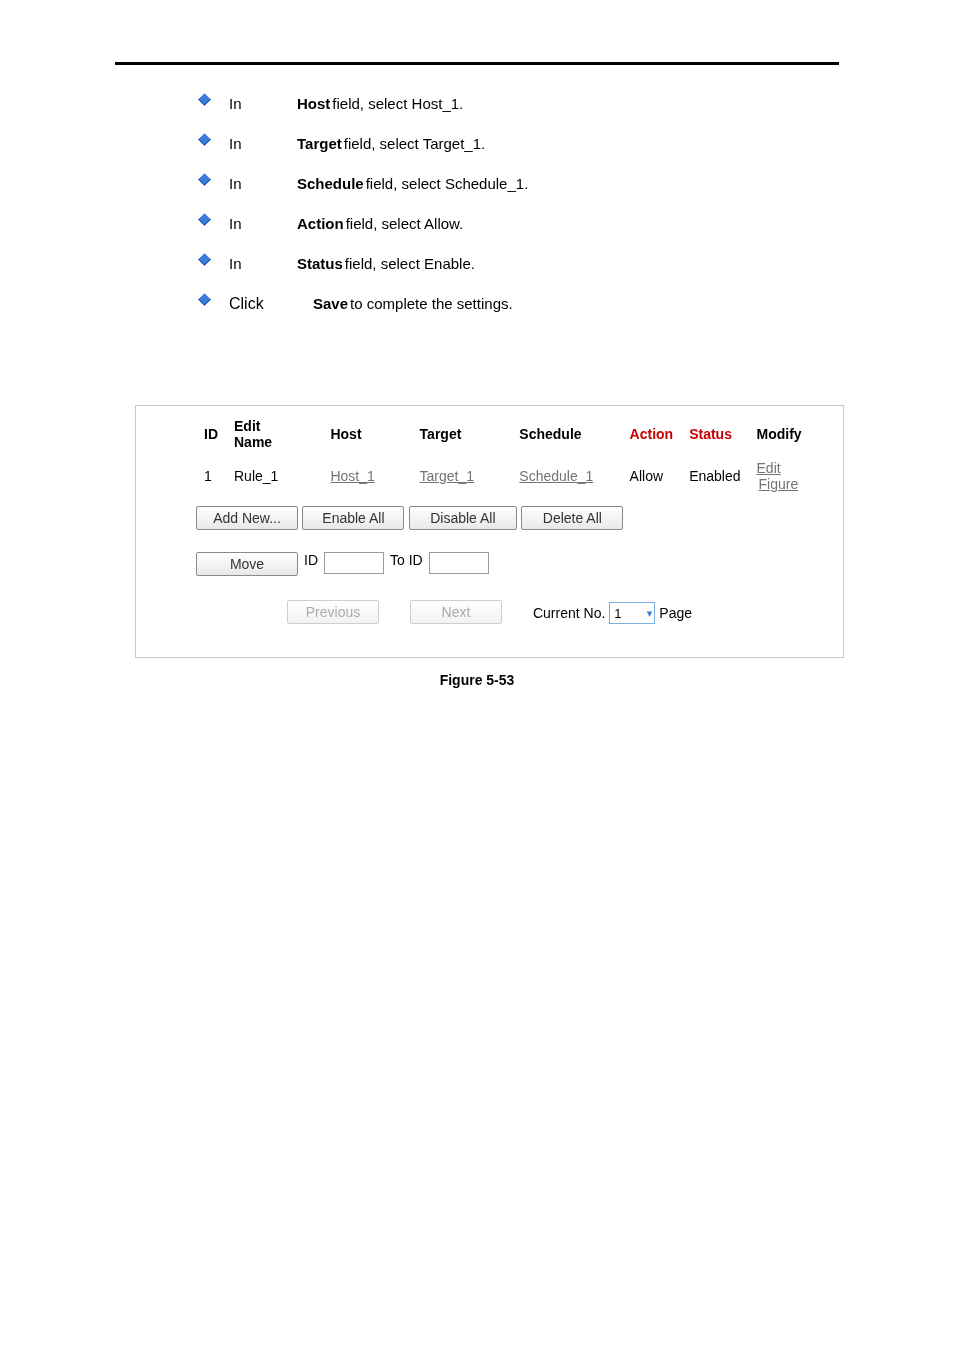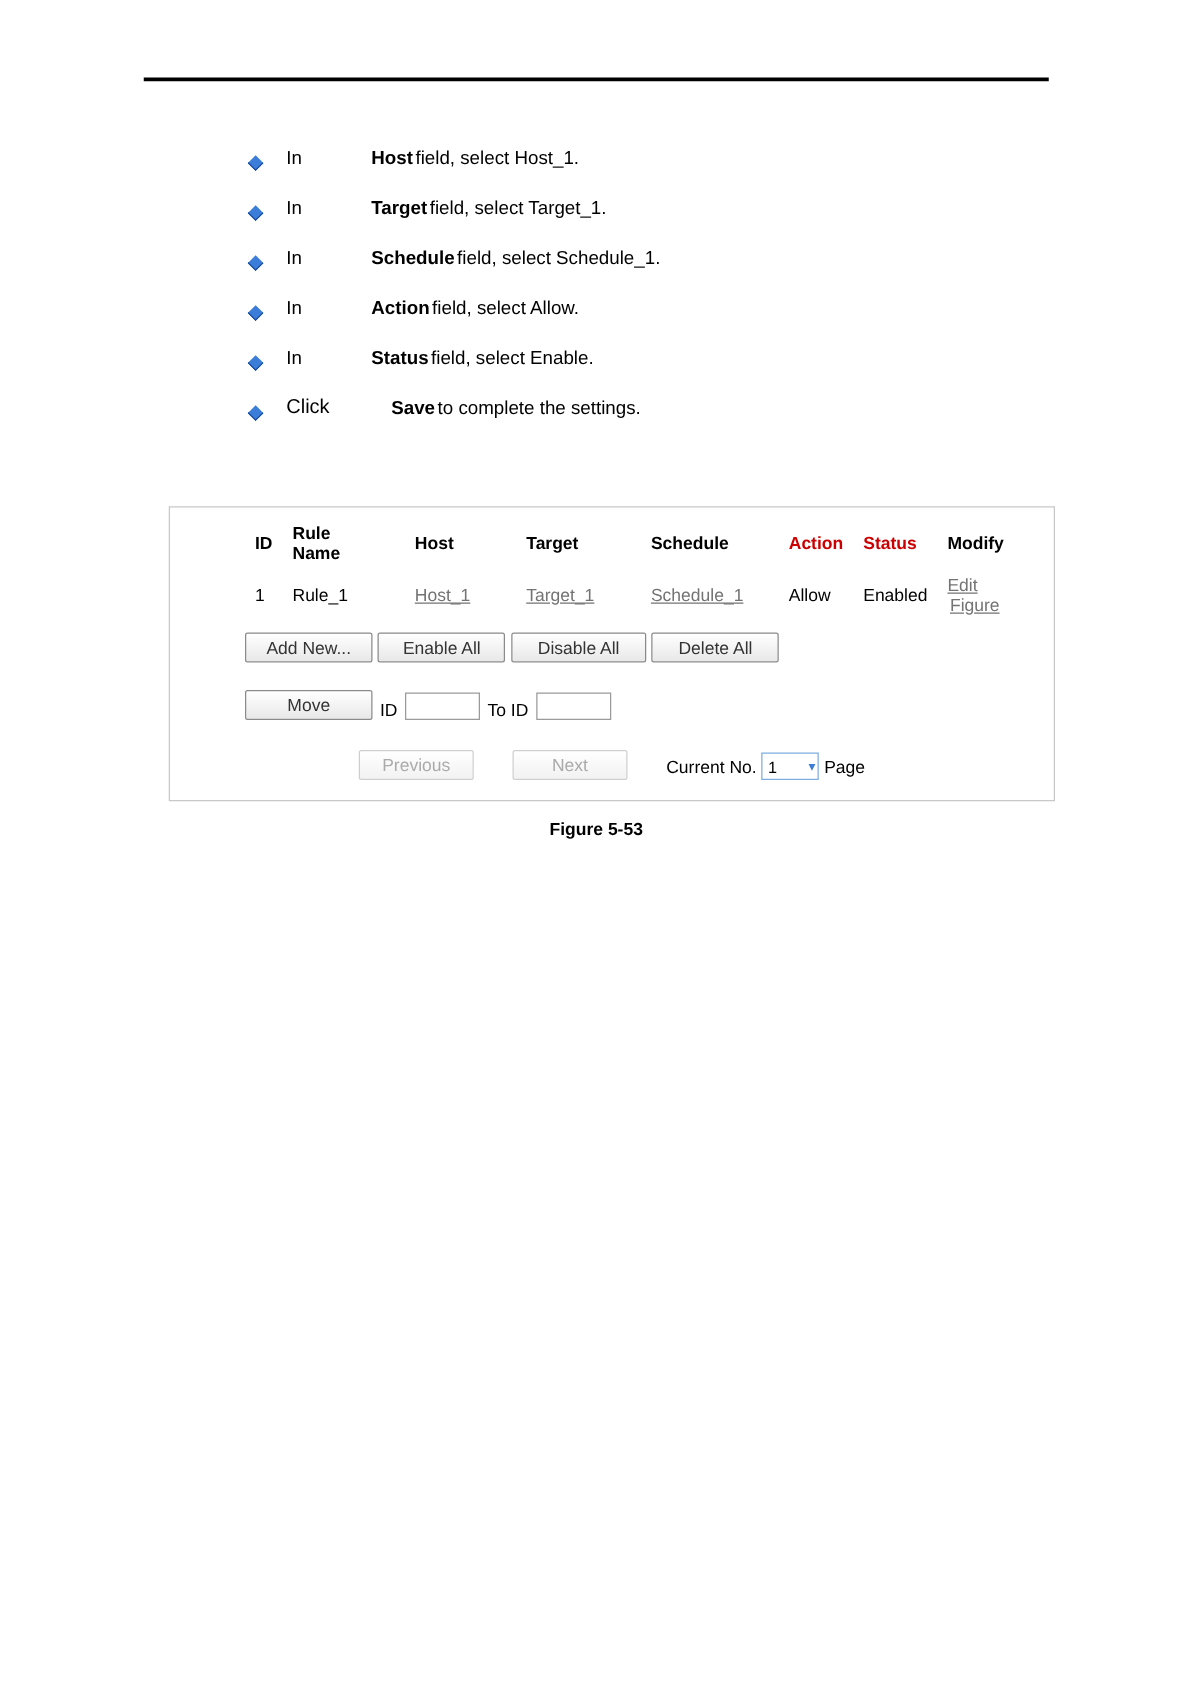--- a/index.html
+++ b/index.html
@@ -1,40 +1,40 @@
 <!DOCTYPE html>
 <html><head>
 <meta charset="utf-8">
 <style>
   html,body{margin:0;padding:0;background:#fff;font-family:Arial,Helvetica,sans-serif;color:#000;}
   .page{width:954px;min-height:1350px;margin:0 auto;box-sizing:border-box;padding:62px 115px 0;}
   .hr-top{border:none;border-top:3px solid #000;margin:0 0 30px;}
   .bullet-list{margin-left:85px;}
-  .bullet-row{display:flex;align-items:flex-end;height:40px;}
+  .bullet-row{display:flex;align-items:flex-start;height:40px;}
   .diamond-icon{width:9px;height:9px;background:#3b7dd8;transform:rotate(45deg);box-shadow:inset -1px -1px 0 #1a4d9c;}
   .bullet-before{width:68px;font-size:15px;color:#000;}
   .bullet-label{font-weight:bold;font-size:15px;}
   .bullet-after{font-size:15px;margin-left:2px;}
   .save-pad{width:84px;}
   .panel-wrap{margin-top:70px;}
-  .panel{border:1px solid #c8c8c8;padding:8px 12px 16px;margin-left:20px;margin-right:-5px;}
+  .panel{border:1px solid #c8c8c8;padding:8px 12px 33px;margin-left:20px;margin-right:-5px;}
   table.rules{border-collapse:collapse;font-size:14px;margin-left:48px;}
   table.rules th{font-weight:bold;text-align:left;padding:4px 8px 6px;}
   table.rules td{padding:4px 8px;vertical-align:middle;}
   .red{color:#c00;}
   .lnk{color:#737373;text-decoration:underline;cursor:pointer;}
   .btnrow{margin:10px 0 0 48px;}
   .btn{display:inline-block;border:1px solid #8a8a8a;background:linear-gradient(#fff,#e8e8e8);font-size:14px;color:#333;padding:3px 0;text-align:center;border-radius:2px;cursor:pointer;}
   .btn.w1{width:100px;}
   .btn.w2{width:100px;}
   .btn.w3{width:106px;}
   .btn.w4{width:100px;}
   .btn.wp{width:90px;}
   .btn.disabled{color:#aaa;border-color:#cfcfcf;background:linear-gradient(#fff,#f2f2f2);cursor:default;}
-  .moverow{margin:22px 0 0 48px;font-size:14px;display:flex;align-items:flex-end;gap:6px;}
+  .moverow{margin:22px 0 0 48px;font-size:14px;display:flex;align-items:flex-start;gap:6px;}
   .tinput{border:1px solid #9a9a9a;height:20px;width:52px;font-size:13px;padding:0 3px;}
   .pager{margin:24px 0 0 0;font-size:14px;display:flex;align-items:flex-end;justify-content:center;gap:31px;}
   .pager .right{display:flex;align-items:center;gap:4px;}
   .sel{border:1px solid #7eaee0;height:20px;width:38px;display:inline-flex;align-items:center;justify-content:space-between;padding:0 2px 0 4px;font-size:13px;background:#fff;}
   .chev{color:#3b7dd8;font-size:11px;}
   .figcap{text-align:center;font-weight:bold;font-size:14px;margin-top:14px;}
 </style>
 </head>
 <body>
 
@@ -80,21 +80,21 @@
     </div>
   </div>
 
 
   <div class="panel-wrap">
     <div class="panel">
       <table class="rules">
         <tbody>
             <tr>
           <th>ID</th>
-          <th style="padding-right:24px;">Rule Name</th>
+          <th style="padding-right:24px;">Edit Name</th>
           <th style="padding-right:50px;">Host</th>
           <th style="padding-right:50px;">Target</th>
           <th style="padding-right:40px;">Schedule</th>
           <th class="red">Action</th>
           <th class="red">Status</th>
           <th>Modify</th>
         </tr>
         <tr>
           <td>1</td>
           <td>Rule_1</td>

